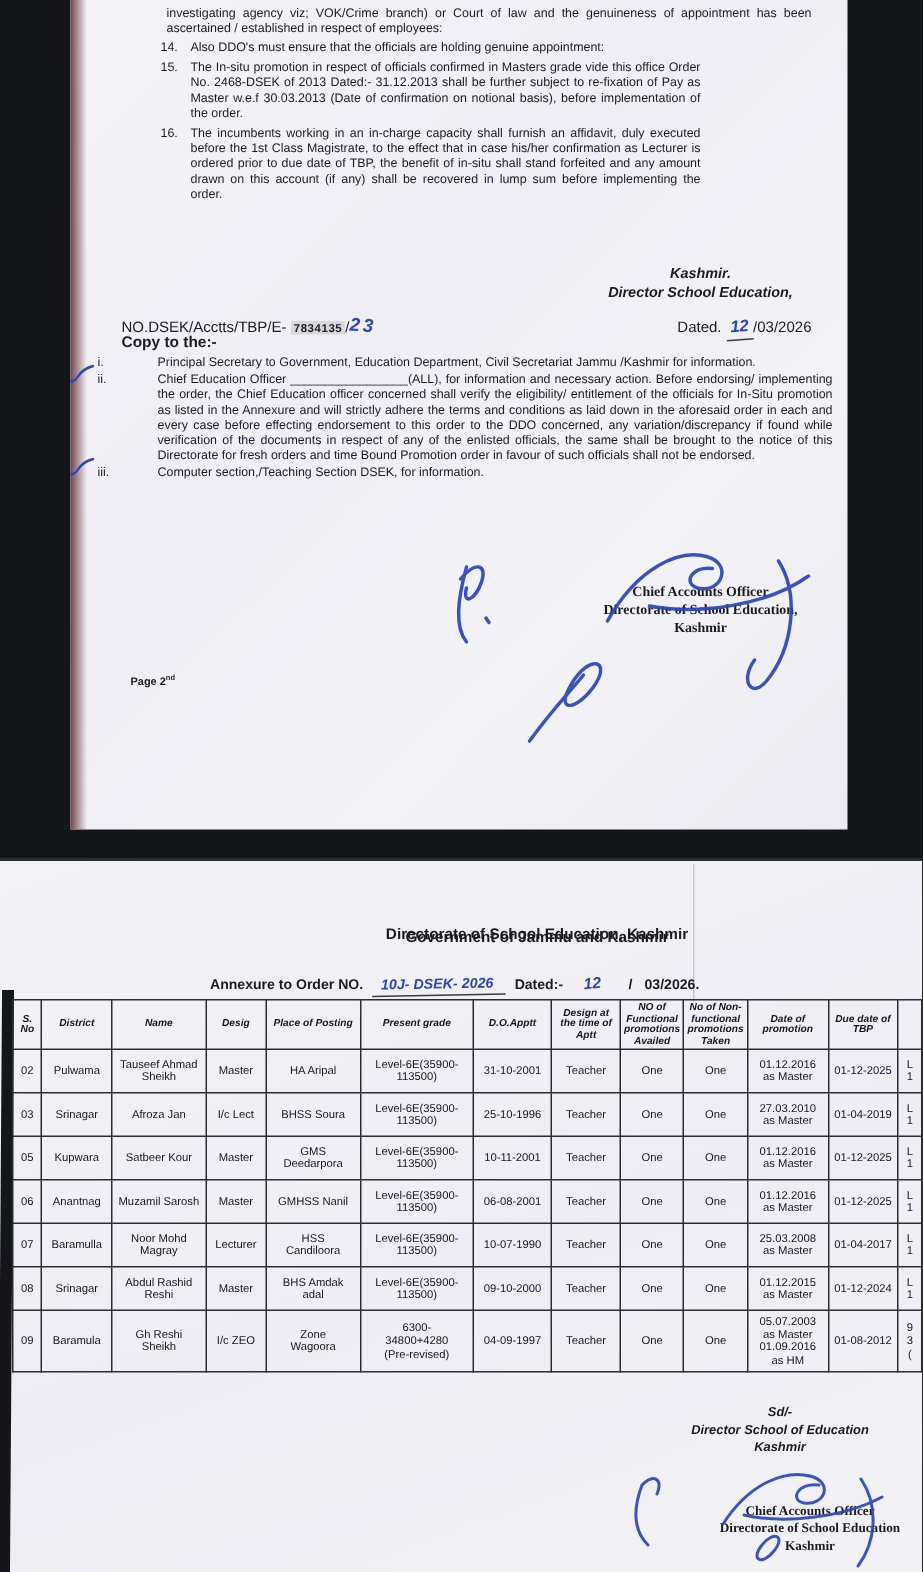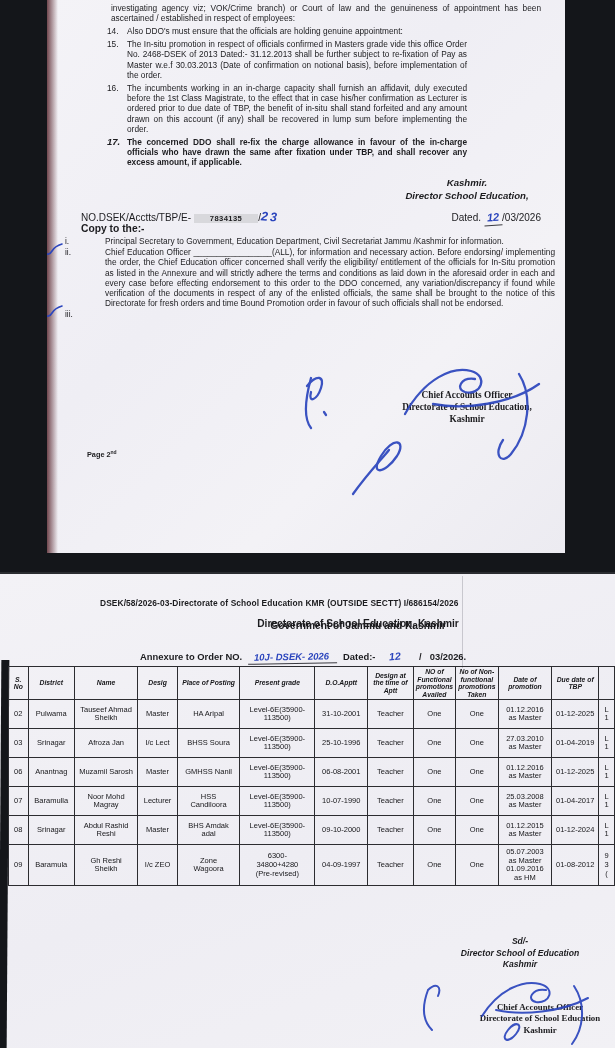--- a/index.html
+++ b/index.html
@@ -21,21 +21,21 @@
   .p1-para{left:64px;top:3px;width:430px;}
   .items{left:0;top:26px;width:420px;}
   .item{position:relative;display:flex;margin-bottom:3px;}
   .item .num{width:20px;margin-left:60px;flex:none;font-size:8.3px;}
   .item .txt{width:428px;text-align:justify;}
   .item.b .num,.item.b .txt{font-weight:normal;}
   .item.bi .num{font-weight:bold;font-style:italic;font-size:9.5px;margin-top:-1px;}
   .item.bi .txt{font-weight:bold;}
   .p1-signoff{left:300px;top:177px;width:240px;text-align:center;font-weight:bold;font-style:italic;font-size:9.6px;line-height:1.35;}
   .p1-refrow{left:34px;top:210px;width:474px;font-size:10px;display:flex;align-items:baseline;}
-  .stamp{background:#d8d8dc;font-weight:bold;font-size:7.6px;padding:0 16px;letter-spacing:.4px;}
+  .stamp{background:#d8d8dc;font-weight:bold;font-size:7.6px;padding:0 2px;letter-spacing:.4px;}
   .hw{color:#2b45bd;font-style:italic;font-weight:bold;}
   .hw-23{font-size:12.5px;letter-spacing:2px;transform:rotate(4deg);display:inline-block;}
   .hw-day{font-size:11px;border-bottom:1px solid #3a3a40;padding:0 3px;display:inline-block;transform:rotate(-4deg);}
   .p1-dated{margin-left:auto;margin-right:14px;}
   .p1-copyhead{left:34px;top:223px;font-weight:bold;font-size:10.3px;}
   .copylist{left:0;top:236px;width:518px;}
   .copyrow{display:flex;margin-bottom:1px;position:relative;}
   .copyrow .rnum{width:40px;margin-left:18px;flex:none;font-size:8.3px;position:relative;}
   .copyrow .rtxt{width:450px;text-align:justify;font-size:8.3px;}
   .tick{position:absolute;left:-4px;top:-4px;pointer-events:none;}
@@ -85,24 +85,20 @@
         <span class="txt">Also DDO's must ensure that the officials are holding genuine appointment:</span>
       </div>
       <div class="item b">
         <span class="num">15.</span>
         <span class="txt">The In-situ promotion in respect of officials confirmed in Masters grade vide this office Order No. 2468-DSEK of 2013 Dated:- 31.12.2013 shall be further subject to re-fixation of Pay as Master w.e.f 30.03.2013 (Date of confirmation on notional basis), before implementation of the order.</span>
       </div>
       <div class="item b">
         <span class="num">16.</span>
         <span class="txt">The incumbents working in an in-charge capacity shall furnish an affidavit, duly executed before the 1st Class Magistrate, to the effect that in case his/her confirmation as Lecturer is ordered prior to due date of TBP, the benefit of in-situ shall stand forfeited and any amount drawn on this account (if any) shall be recovered in lump sum before implementing the order.</span>
       </div>
-      <div class="item bi">
-        <span class="num">17.</span>
-        <span class="txt">The concerned DDO shall re-fix the charge allowance in favour of the in-charge officials who have drawn the same after fixation under TBP, and shall recover any excess amount, if applicable.</span>
-      </div>
     </div>
 
     <div class="p1-block p1-signoff">
       <div>Kashmir.</div>
       <div>Director School Education,</div>
     </div>
 
     <div class="p1-block p1-refrow">
       <span>NO.DSEK/Acctts/TBP/E-</span>&nbsp;
       <span class="stamp">7834135</span>
@@ -126,20 +122,21 @@
           <svg class="tick" width="20" height="14" viewBox="0 0 20 14">
           <path d="M2,10 Q6,13 9,8 T19,1" stroke="#2b45bd" stroke-width="1.6" fill="none" stroke-linecap="round"></path>
           </svg>
         <span class="rtxt">Chief Education Officer _________________(ALL), for information and necessary action. Before endorsing/ implementing  the order, the Chief Education officer concerned shall verify the eligibility/ entitlement of the  officials  for In-Situ promotion  as listed in the Annexure and will strictly adhere the terms and conditions as laid down in the aforesaid order in each and every case before effecting endorsement  to this order to the DDO concerned, any variation/discrepancy if found while verification of the documents in respect of any of the enlisted officials, the same shall  be brought to the notice of this Directorate for fresh orders and time Bound  Promotion  order  in favour of such officials  shall not  be endorsed.</span>
       </div>
       <div class="copyrow">
         <span class="rnum">iii.</span>
           <svg class="tick" width="20" height="14" viewBox="0 0 20 14">
           <path d="M2,10 Q6,13 9,8 T19,1" stroke="#2b45bd" stroke-width="1.6" fill="none" stroke-linecap="round"></path>
           </svg>
+        <span class="rtxt">Computer section,/Teaching Section DSEK, for information.</span>
       </div>
     </div>
 
     <div class="p1-block p1-sigtext">
       <div>Chief Accounts Officer</div>
       <div>Directorate of  School Education,</div>
       <div>Kashmir</div>
     </div>
 
     <svg class="sig-svg" style="left:230px;top:362px;" width="290" height="140" viewBox="0 0 290 140">
@@ -156,21 +153,20 @@
 
     <div class="p1-block p1-pagelabel">
       <span>Page 2</span><sup>nd</sup>
     </div>
   </div>
 
   <div class="page" id="page2">
     <div class="corner-black"></div>
     <div class="crease"></div>
 
-    <div class="p2-ref">DSEK/58/2026-03-Directorate of School Education KMR (OUTSIDE SECTT) I/686154/2026</div>
     <div class="p2-title p2-t1">Government of Jammu and Kashmir</div>
     <div class="p2-title p2-t2">Directorate of School Education, Kashmir</div>
 
     <div class="p2-annex">
       <span>Annexure to Order NO.</span>
       <span class="hw hw-order">10J- DSEK- 2026</span>
       <span>Dated:-</span>
       <span class="hw hw-day2">12</span>
       <span class="slash">/</span>
       <span>03</span>
@@ -238,20 +234,39 @@
             <td class="c7">Teacher</td>
             <td class="c8">One</td>
             <td class="c9">One</td>
             <td class="c10">27.03.2010
 as Master</td>
             <td class="c11">01-04-2019</td>
             <td class="c12">L
 1</td>
           </tr>
           <tr>
+            <td class="c0">05</td>
+            <td class="c1">Kupwara</td>
+            <td class="c2">Satbeer Kour</td>
+            <td class="c3">Master</td>
+            <td class="c4">GMS
+Deedarpora</td>
+            <td class="c5">Level-6E(35900-
+113500)</td>
+            <td class="c6">10-11-2001</td>
+            <td class="c7">Teacher</td>
+            <td class="c8">One</td>
+            <td class="c9">One</td>
+            <td class="c10">01.12.2016
+as Master</td>
+            <td class="c11">01-12-2025</td>
+            <td class="c12">L
+1</td>
+          </tr>
+          <tr>
             <td class="c0">06</td>
             <td class="c1">Anantnag</td>
             <td class="c2">Muzamil Sarosh</td>
             <td class="c3">Master</td>
             <td class="c4">GMHSS Nanil</td>
             <td class="c5">Level-6E(35900-
 113500)</td>
             <td class="c6">06-08-2001</td>
             <td class="c7">Teacher</td>
             <td class="c8">One</td>

